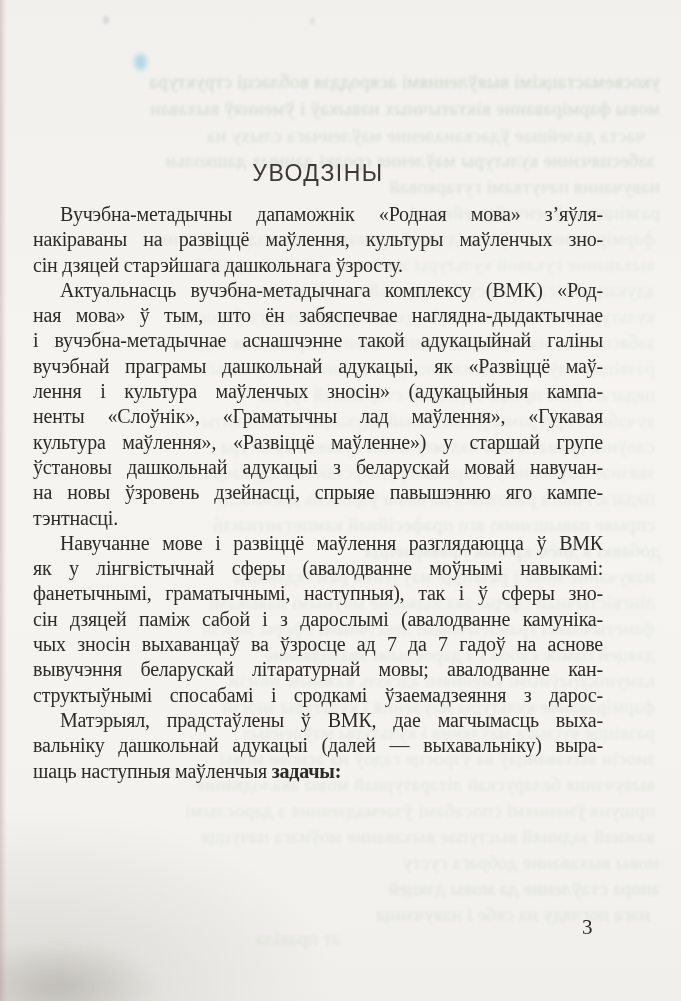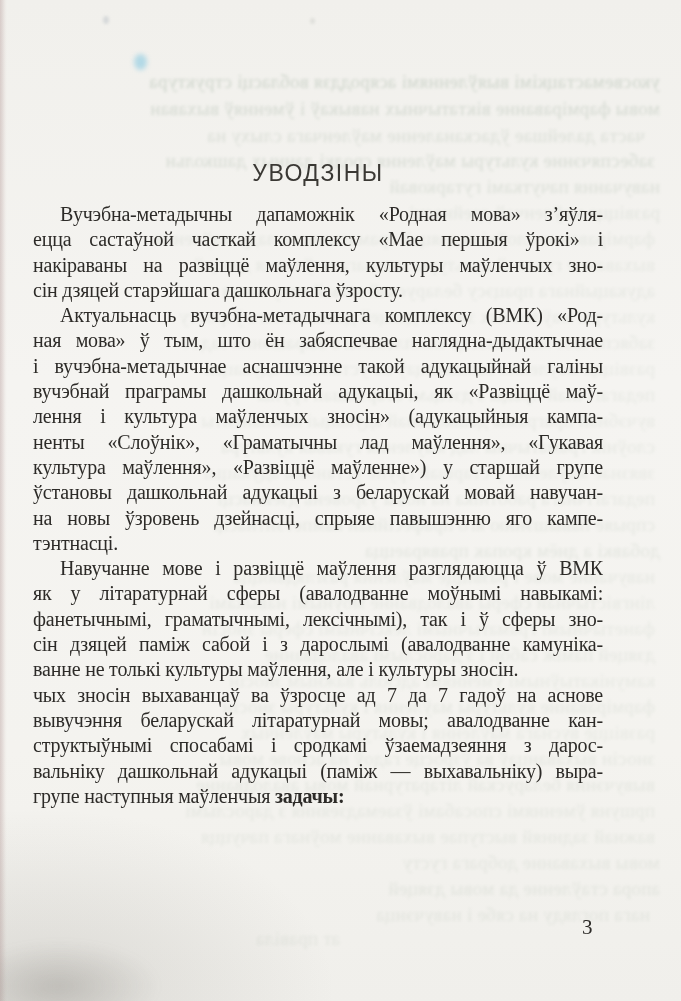--- a/index.html
+++ b/index.html
@@ -94,42 +94,41 @@
       <div class="bleed-line" style="left: 40px; top: 929px; width: 300px; opacity: 0.12;">ат правіла</div>
     </div>
   <div class="smudge s1"></div>
   <div class="smudge s2"></div>
   <div class="smudge s3"></div>
 
   <h1 class="title">УВОДЗІНЫ</h1>
 
   <div id="body-text" class="body-text">
       <div class="line first">Вучэбна-метадычны дапаможнік «Родная мова» з’яўля-</div>
-      <div class="line">ецца састаўной часткай комплексу «Мае першыя ўрокі» і</div>
       <div class="line">накіраваны на развіццё маўлення, культуры маўленчых зно-</div>
       <div class="line last">сін дзяцей старэйшага дашкольнага ўзросту.</div>
       <div class="line first">Актуальнасць вучэбна-метадычнага комплексу (ВМК) «Род-</div>
       <div class="line">ная мова» ў тым, што ён забяспечвае наглядна-дыдактычнае</div>
       <div class="line">і вучэбна-метадычнае аснашчэнне такой адукацыйнай галіны</div>
       <div class="line">вучэбнай праграмы дашкольнай адукацыі, як «Развіццё маў-</div>
       <div class="line">лення і культура маўленчых зносін» (адукацыйныя кампа-</div>
       <div class="line">ненты «Слоўнік», «Граматычны лад маўлення», «Гукавая</div>
       <div class="line">культура маўлення», «Развіццё маўленне») у старшай групе</div>
       <div class="line">ўстановы дашкольнай адукацыі з беларускай мовай навучан-</div>
       <div class="line">на новы ўзровень дзейнасці, спрыяе павышэнню яго кампе-</div>
       <div class="line last">тэнтнасці.</div>
       <div class="line first">Навучанне мове і развіццё маўлення разглядаюцца ў ВМК</div>
-      <div class="line">як у літаратурнай сферы (авалодванне моўнымі навыкамі:</div>
-      <div class="line">фанетычнымі, граматычнымі, лексічнымі), так і ў сферы зно-</div>
+      <div class="line">як у лінгвістычнай сферы (авалодванне моўнымі навыкамі:</div>
+      <div class="line">фанетычнымі, граматычнымі, наступныя), так і ў сферы зно-</div>
       <div class="line">сін дзяцей паміж сабой і з дарослымі (авалодванне камуніка-</div>
-      <div class="line last">ванне не толькі культуры маўлення, але і культуры зносін.</div>
       <div class="line">чых зносін выхаванцаў ва ўзросце ад 7 да 7 гадоў на аснове</div>
       <div class="line">вывучэння беларускай літаратурнай мовы; авалодванне кан-</div>
       <div class="line">структыўнымі спосабамі і сродкамі ўзаемадзеяння з дарос-</div>
-      <div class="line">вальніку дашкольнай адукацыі (паміж — выхавальніку) выра-</div>
-      <div class="line last"><span>групе наступныя маўленчыя </span><span class="b">задачы:</span></div>
+      <div class="line first">Матэрыял, прадстаўлены ў ВМК, дае магчымасць выха-</div>
+      <div class="line">вальніку дашкольнай адукацыі (далей — выхавальніку) выра-</div>
+      <div class="line last"><span>шаць наступныя маўленчыя </span><span class="b">задачы:</span></div>
     </div>
 
   <div class="pagenum">3</div>
 
   <div class="edge-left"></div>
   <div class="corner-shadow"></div>
 </div>
 
 </body></html>

